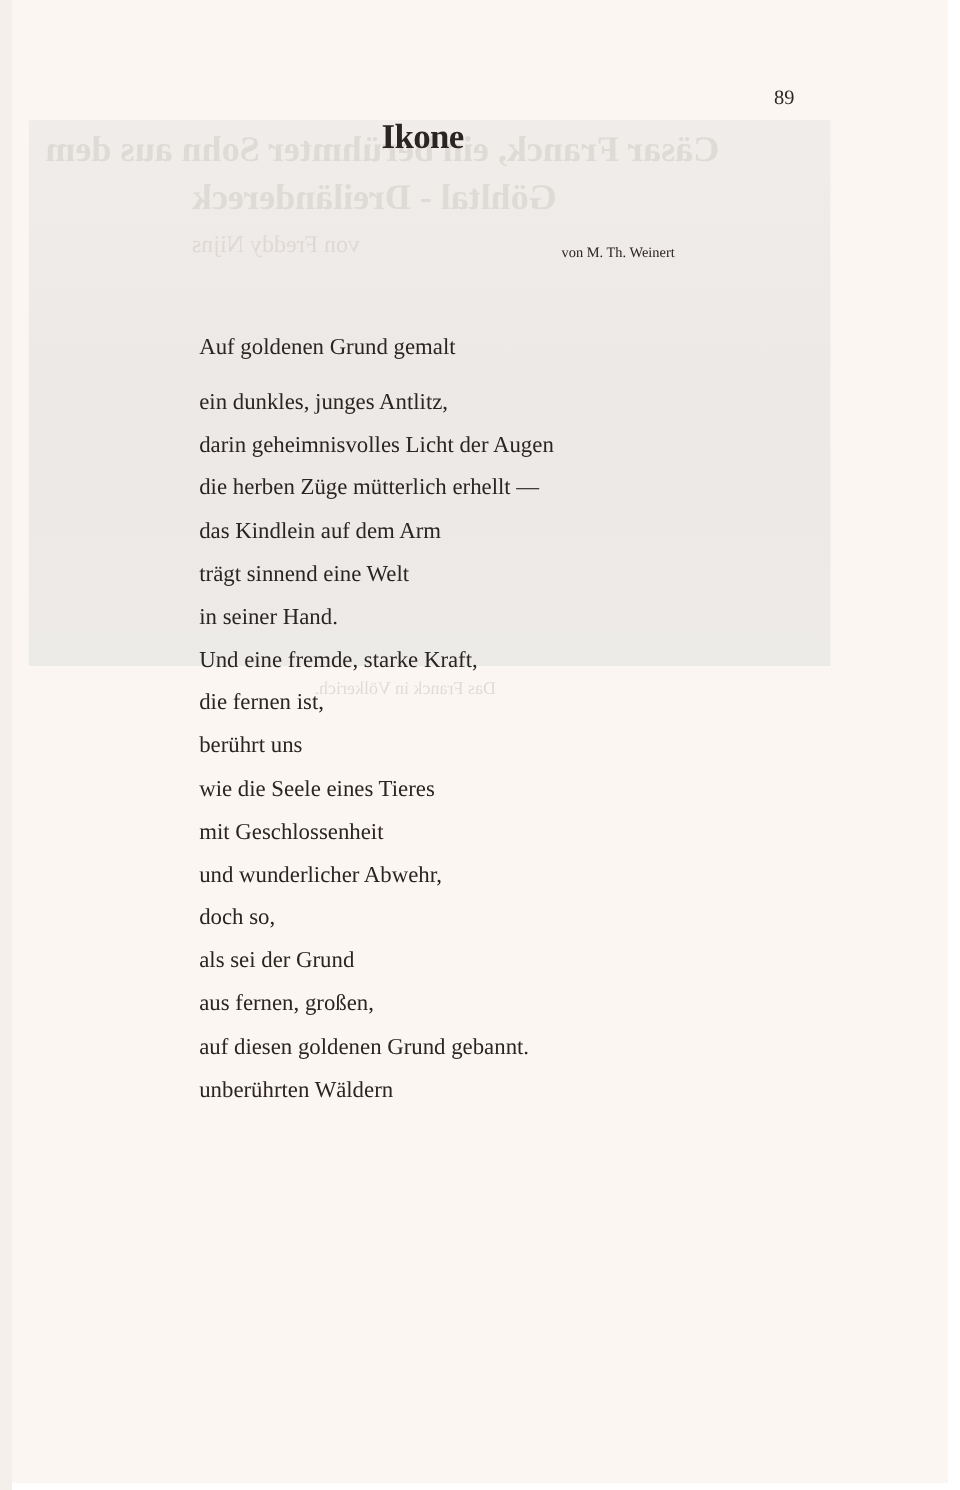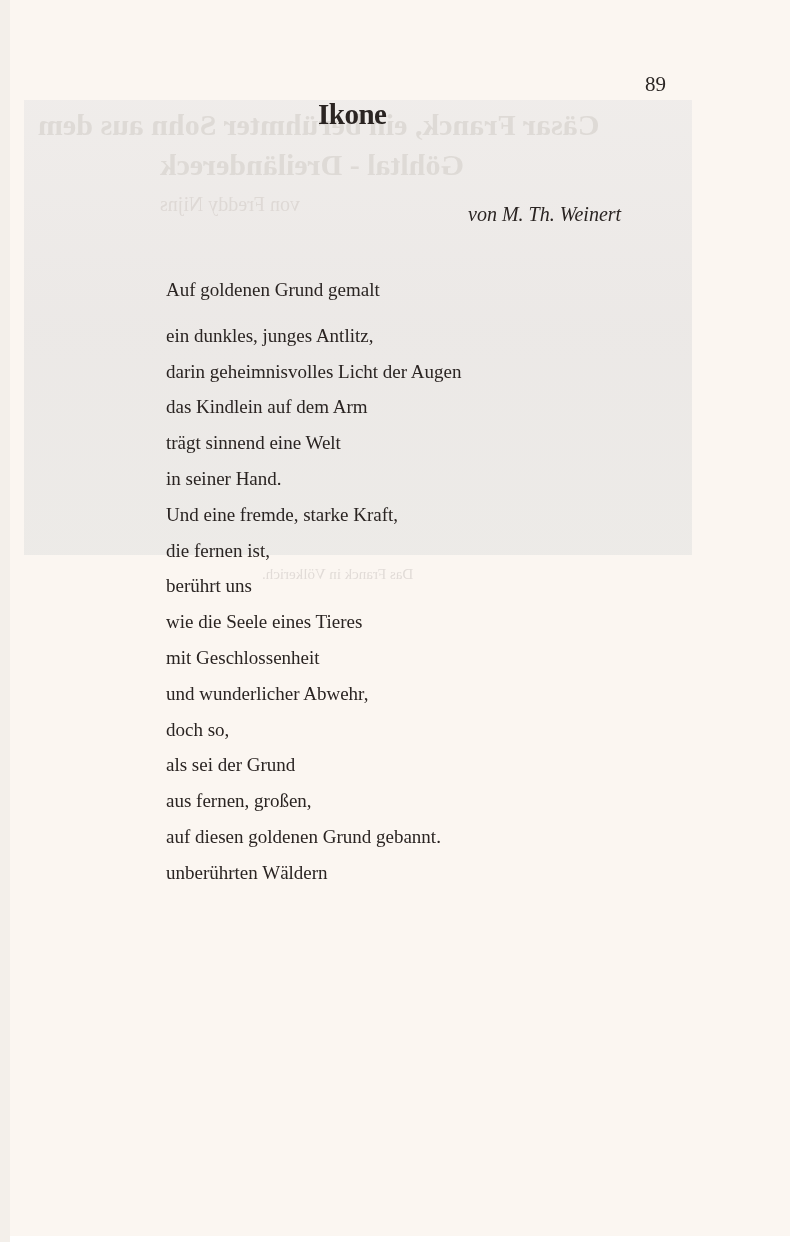--- a/index.html
+++ b/index.html
@@ -62,39 +62,38 @@
       color: #dedad6;
       font-size: 30px;
       font-weight: bold;
       white-space: nowrap;
       transform: scaleX(-1);
     }
     .page-number {
       position: absolute;
       left: 645px;
       top: 72px;
-      font-size: 21px;
+      font-size: 17px;
       color: #2b2624;
     }
     .title {
       position: absolute;
       left: 318px;
       top: 98px;
       font-size: 29px;
       font-weight: bold;
       color: #2a2422;
       letter-spacing: -0.5px;
     }
     .author {
       position: absolute;
       left: 468px;
       top: 203px;
-      font-size: 20px;
+      font-size: 12px;
       color: #2a2422;
-      font-style: italic;
     }
     .poem {
       position: absolute;
       left: 166px;
       top: 272px;
       margin: 0;
       padding: 0;
       list-style: none;
     }
     .poem-line {
@@ -120,20 +119,21 @@
 <div class="bleed-text" style="left:262px; top:556px; font-size:15px;">Das Franck in Völkerich.</div>
 
 <div class="page-number">89</div>
 <div class="title">Ikone</div>
 <div class="author">von M. Th. Weinert</div>
 
 <ul class="poem">
   <li class="poem-line">Auf goldenen Grund gemalt</li>
   <li class="poem-line" style="margin-top:10px;">ein dunkles, junges Antlitz,</li>
   <li class="poem-line">darin geheimnisvolles Licht der Augen</li>
+  <li class="poem-line">die herben Züge mütterlich erhellt —</li>
   <li class="poem-line">das Kindlein auf dem Arm</li>
   <li class="poem-line">trägt sinnend eine Welt</li>
   <li class="poem-line">in seiner Hand.</li>
   <li class="poem-line">Und eine fremde, starke Kraft,</li>
   <li class="poem-line">die fernen ist,</li>
   <li class="poem-line">berührt uns</li>
   <li class="poem-line">wie die Seele eines Tieres</li>
   <li class="poem-line">mit Geschlossenheit</li>
   <li class="poem-line">und wunderlicher Abwehr,</li>
   <li class="poem-line">doch so,</li>

